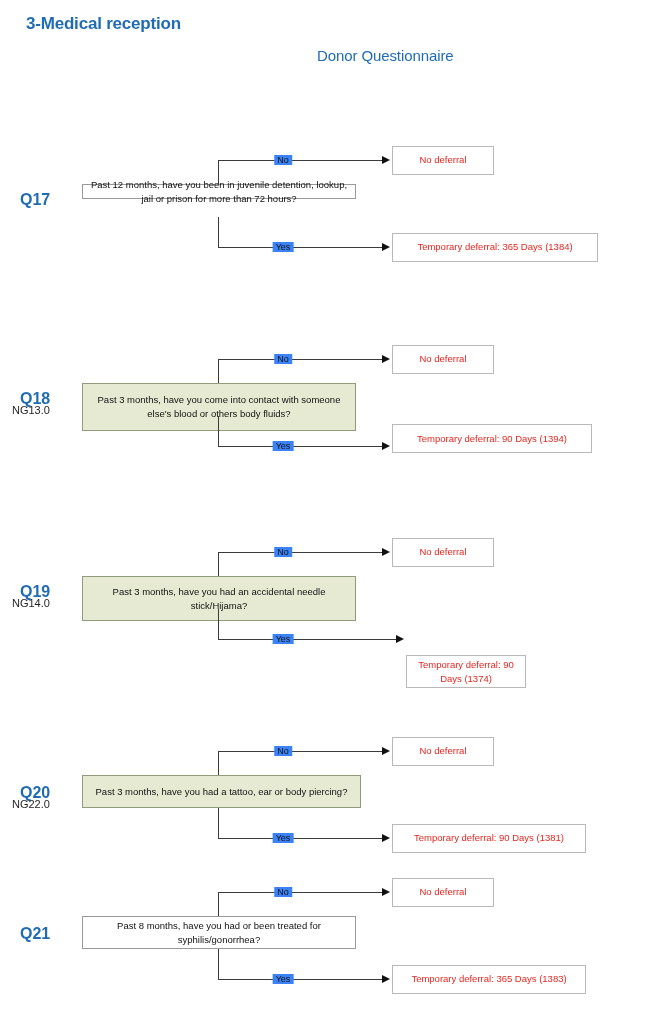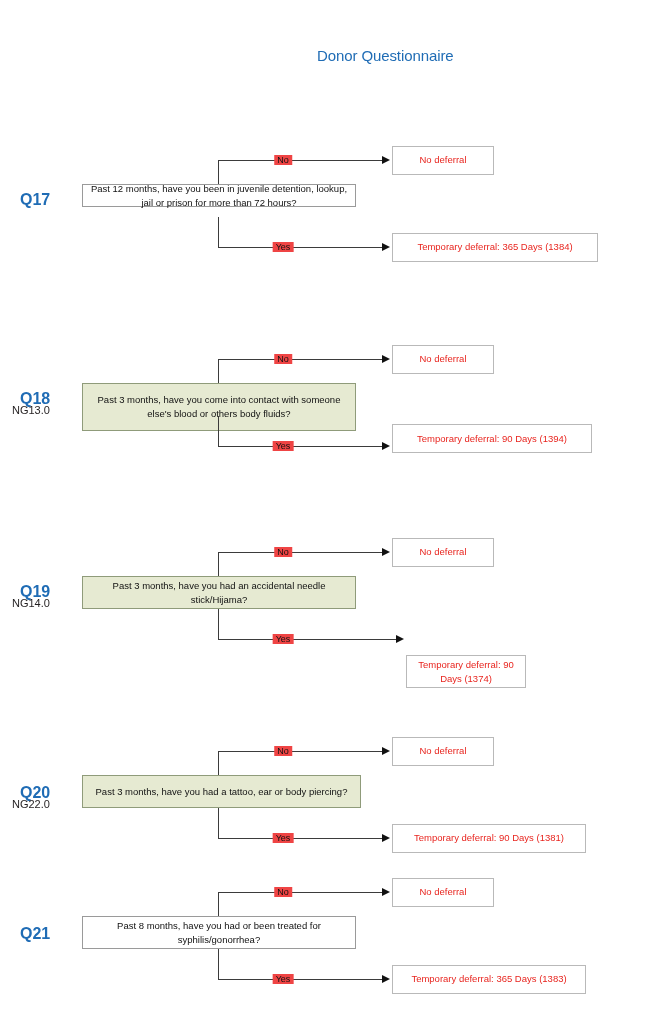--- a/index.html
+++ b/index.html
@@ -53,34 +53,35 @@
 
   .arrow{
     position:absolute;width:0;height:0;
     border-top:4.5px solid transparent;
     border-bottom:4.5px solid transparent;
     border-left:8px solid #111111;
   }
 
   .elabel{
     position:absolute;font-size:9px;color:#111111;
-    background:#ef4444;padding:0 3px;white-space:nowrap;
+    background:#3b82f6;padding:0 3px;white-space:nowrap;
     transform:translate(-50%,-50%);
   }
 </style>
 </head>
 <body>
 
 <div class="page">
 
+  <div class="title-main">3-Medical reception</div>
   <div class="title-sub">Donor Questionnaire</div>
 
   <div id="blocks">
       <div class="qlabel" style="top:191px">Q17</div>
-      <div class="qbox" style="left:82px;top:184px;width:274px;height:23px">
+      <div class="qbox" style="left:82px;top:184px;width:274px;height:15px">
         <span>Past 12 months, have you been in juvenile detention, lookup, jail or prison for more than 72 hours?</span>
       </div>
       <div class="vline" style="left:218px;top:160px;height:24px"></div>
       <div class="vline" style="left:218px;top:217px;height:30px"></div>
       <div class="hline" style="left:218px;top:160px;width:165px"></div>
       <div class="arrow" style="left:382px;top:156px"></div>
       <div class="elabel" style="left:283px;top:160px">No</div>
       <div class="rbox" style="left:392px;top:145.5px;width:102px;height:29px">
         <span>No deferral</span>
       </div>
@@ -104,21 +105,21 @@
         <span>No deferral</span>
       </div>
       <div class="hline" style="left:218px;top:446px;width:165px"></div>
       <div class="arrow" style="left:382px;top:442px"></div>
       <div class="elabel" style="left:283px;top:446px">Yes</div>
       <div class="rbox" style="left:392px;top:424px;width:200px;height:29px">
         <span>Temporary deferral: 90 Days (1394)</span>
       </div>
       <div class="qlabel" style="top:583px">Q19</div>
       <div class="qcode" style="top:597px">NG14.0</div>
-      <div class="qbox green" style="left:82px;top:576px;width:274px;height:33px">
+      <div class="qbox green" style="left:82px;top:576px;width:274px;height:45px">
         <span>Past 3 months, have you had an accidental needle stick/Hijama?</span>
       </div>
       <div class="vline" style="left:218px;top:552px;height:24px"></div>
       <div class="vline" style="left:218px;top:609px;height:30px"></div>
       <div class="hline" style="left:218px;top:552px;width:165px"></div>
       <div class="arrow" style="left:382px;top:548px"></div>
       <div class="elabel" style="left:283px;top:552px">No</div>
       <div class="rbox" style="left:392px;top:537.5px;width:102px;height:29px">
         <span>No deferral</span>
       </div>

